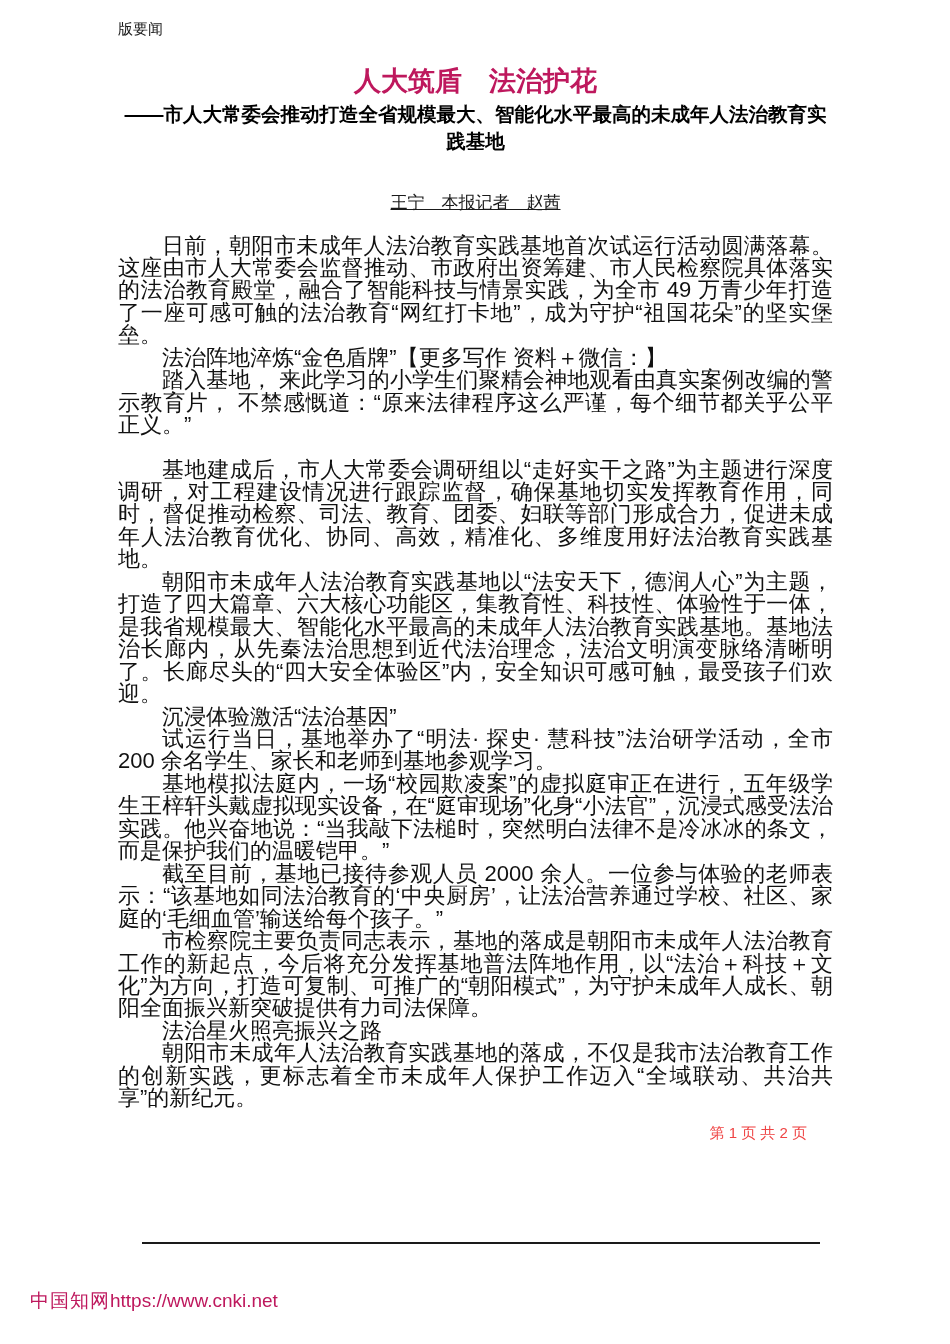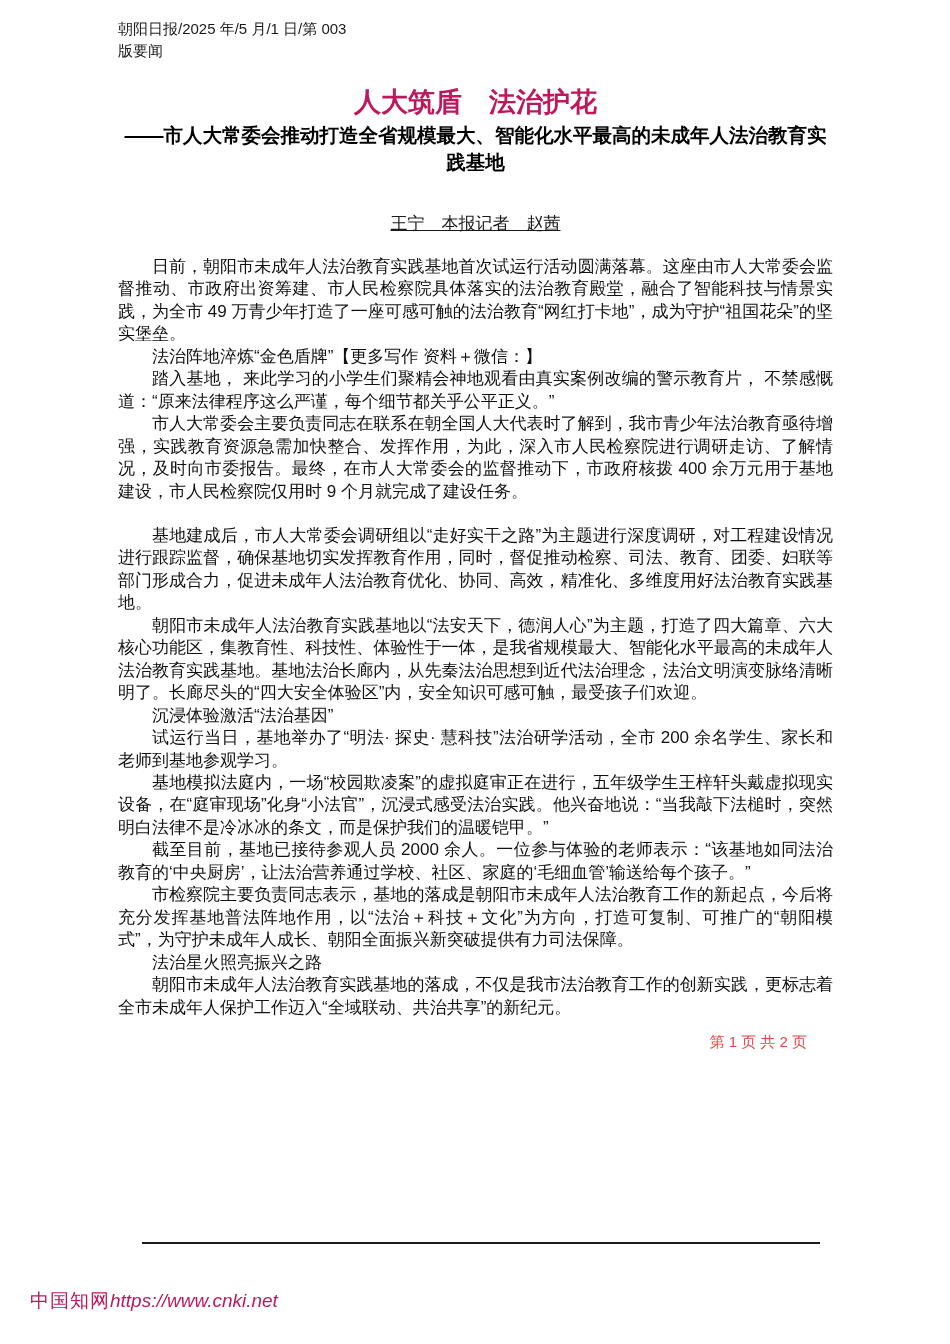--- a/index.html
+++ b/index.html
@@ -52,21 +52,21 @@
   }
   .byline {
     margin-top: 36px;
     text-align: center;
     font-size: 17px;
     color: #1a1a1a;
     text-decoration: underline;
   }
   .article {
     margin-top: 21px;
-    font-size: 17px;
+    font-size: 22px;
     line-height: 22.45px;
     text-align: justify;
     color: #111111;
   }
   .article p {
     margin: 0;
     text-indent: 2em;
   }
   .article p.spacer {
     height: 22px;
@@ -90,44 +90,42 @@
   .watermark {
     position: absolute;
     left: 30px;
     top: 1288px;
     display: flex;
     align-items: baseline;
     font-size: 19px;
     color: #be185d;
   }
   .watermark .brand { letter-spacing: 1px; }
-  .watermark .url { font-family: "Liberation Sans", sans-serif; font-style: italic; }
+  .watermark .url { font-family: "Liberation Sans", sans-serif; }
 </style>
 </head>
 <body>
 
 <div class="page">
   <div class="content">
 
     <div class="src-header">
-      <div>朝阳日报/2025 年/5 月/1 日/第 003</div>
       <div>版要闻</div>
     </div>
 
     <div class="title">人大筑盾　法治护花</div>
 
     <div class="subtitle">——市人大常委会推动打造全省规模最大、智能化水平最高的未成年人法治教育实践基地</div>
 
     <div class="byline">王宁　本报记者　赵茜</div>
 
     <div class="article">
       <p>日前，朝阳市未成年人法治教育实践基地首次试运行活动圆满落幕。这座由市人大常委会监督推动、市政府出资筹建、市人民检察院具体落实的法治教育殿堂，融合了智能科技与情景实践，为全市 49 万青少年打造了一座可感可触的法治教育“网红打卡地”，成为守护“祖国花朵”的坚实堡垒。</p>
       <p>法治阵地淬炼“金色盾牌”【更多写作 资料＋微信：】</p>
       <p>踏入基地， 来此学习的小学生们聚精会神地观看由真实案例改编的警示教育片， 不禁感慨道：“原来法律程序这么严谨，每个细节都关乎公平正义。”</p>
-      <p>市人大常委会主要负责同志在联系在朝全国人大代表时了解到，我市青少年法治教育亟待增强，实践教育资源急需加快整合、发挥作用，为此，深入市人民检察院进行调研走访、了解情况，及时向市委报告。最终，在市人大常委会的监督推动下，市政府核拨 400 余万元用于基地建设，市人民检察院仅用时 9 个月就完成了建设任务。</p>
       <p class="spacer"></p>
       <p>基地建成后，市人大常委会调研组以“走好实干之路”为主题进行深度调研，对工程建设情况进行跟踪监督，确保基地切实发挥教育作用，同时，督促推动检察、司法、教育、团委、妇联等部门形成合力，促进未成年人法治教育优化、协同、高效，精准化、多维度用好法治教育实践基地。</p>
       <p>朝阳市未成年人法治教育实践基地以“法安天下，德润人心”为主题，打造了四大篇章、六大核心功能区，集教育性、科技性、体验性于一体，是我省规模最大、智能化水平最高的未成年人法治教育实践基地。基地法治长廊内，从先秦法治思想到近代法治理念，法治文明演变脉络清晰明了。长廊尽头的“四大安全体验区”内，安全知识可感可触，最受孩子们欢迎。</p>
       <p>沉浸体验激活“法治基因”</p>
       <p>试运行当日，基地举办了“明法· 探史· 慧科技”法治研学活动，全市 200 余名学生、家长和老师到基地参观学习。</p>
       <p>基地模拟法庭内，一场“校园欺凌案”的虚拟庭审正在进行，五年级学生王梓轩头戴虚拟现实设备，在“庭审现场”化身“小法官”，沉浸式感受法治实践。他兴奋地说：“当我敲下法槌时，突然明白法律不是冷冰冰的条文，而是保护我们的温暖铠甲。”</p>
       <p>截至目前，基地已接待参观人员 2000 余人。一位参与体验的老师表示：“该基地如同法治教育的‘中央厨房’，让法治营养通过学校、社区、家庭的‘毛细血管’输送给每个孩子。”</p>
       <p>市检察院主要负责同志表示，基地的落成是朝阳市未成年人法治教育工作的新起点，今后将充分发挥基地普法阵地作用，以“法治＋科技＋文化”为方向，打造可复制、可推广的“朝阳模式”，为守护未成年人成长、朝阳全面振兴新突破提供有力司法保障。</p>
       <p>法治星火照亮振兴之路</p>
       <p>朝阳市未成年人法治教育实践基地的落成，不仅是我市法治教育工作的创新实践，更标志着全市未成年人保护工作迈入“全域联动、共治共享”的新纪元。</p>

